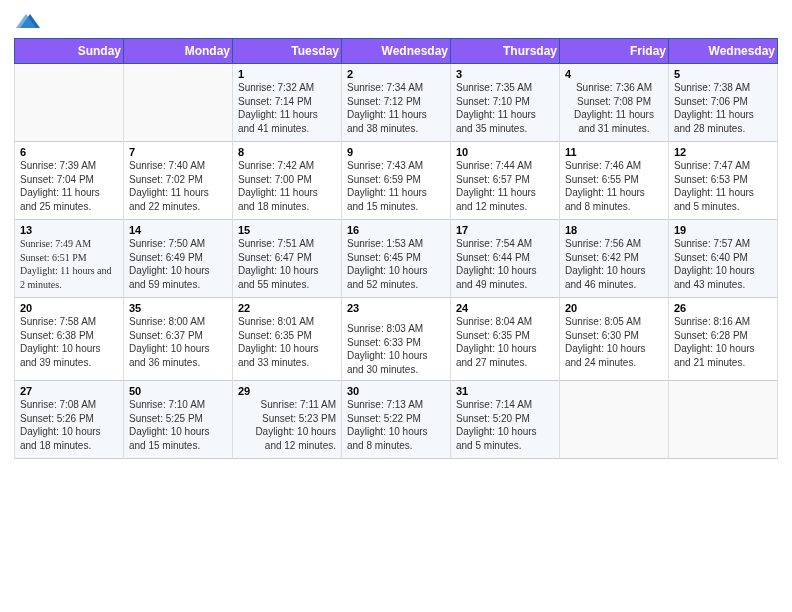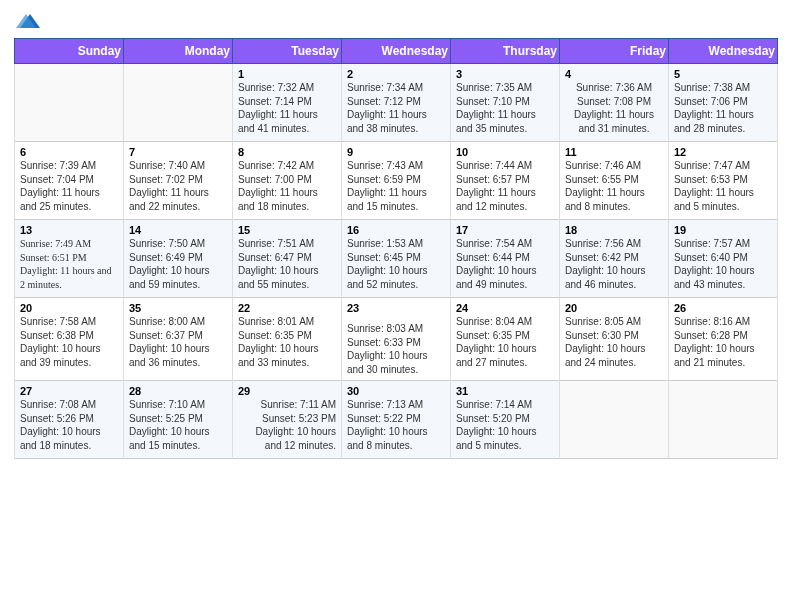--- a/index.html
+++ b/index.html
@@ -306,21 +306,21 @@
           </td>
         </tr>
         <tr>
           <td>
             <span class="day-num">27</span>
             <div class="day-info" style="white-space: pre-line;">Sunrise: 7:08 AM
 Sunset: 5:26 PM
 Daylight: 10 hours and 18 minutes.</div>
           </td>
           <td>
-            <span class="day-num">28</span>
+            <span class="day-num">50</span>
             <div class="day-info" style="white-space: pre-line;">Sunrise: 7:10 AM
 Sunset: 5:25 PM
 Daylight: 10 hours and 15 minutes.</div>
           </td>
           <td>
             <span class="day-num">29</span>
             <div class="day-info" style="white-space: pre-line; text-align: right;">Sunrise: 7:11 AM
 Sunset: 5:23 PM
 Daylight: 10 hours and 12 minutes.</div>
           </td>

